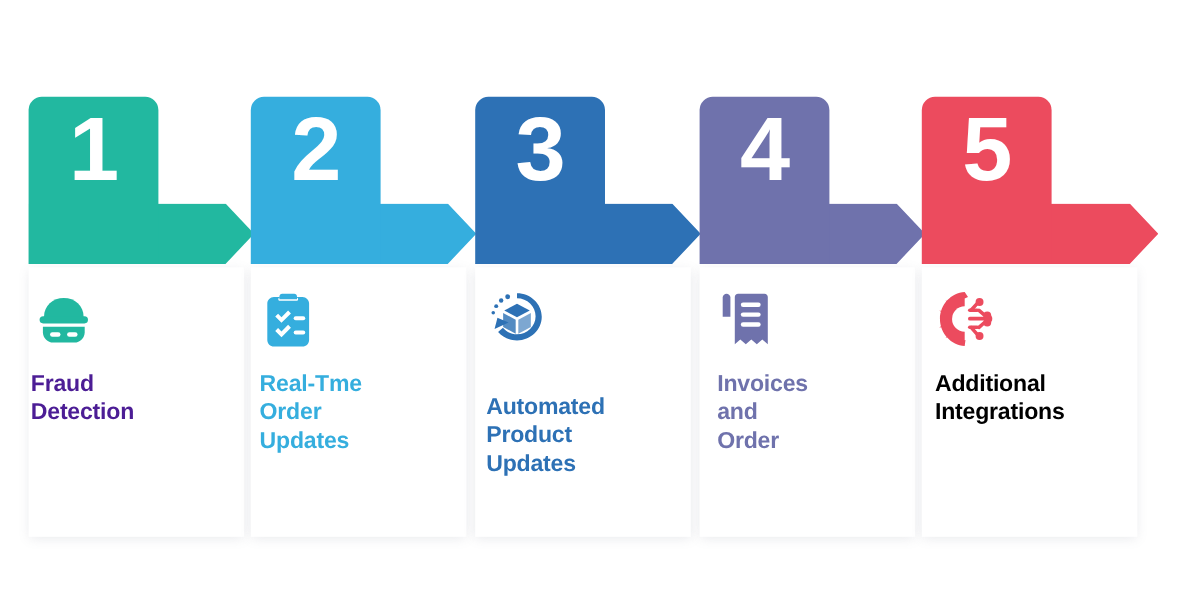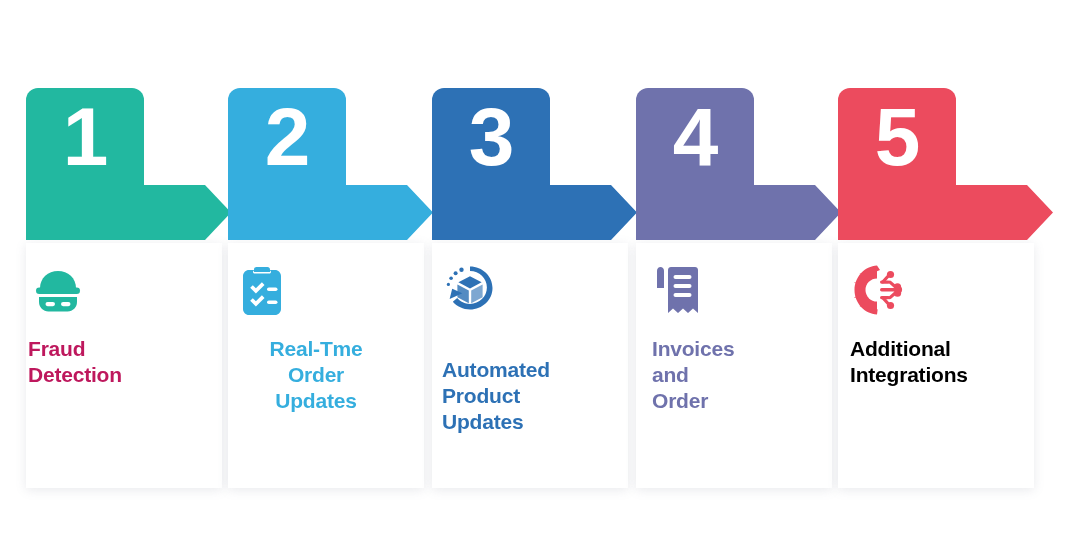--- a/index.html
+++ b/index.html
@@ -115,41 +115,41 @@
       </div>
       <div class="icon-wrap" style="left: 30px;">
         <svg width="56" height="56" viewBox="0 0 56 56">
         <path fill="#22b8a0" d="M10 26c0-10 8-17 18-17s18 7 18 17c0 1.8-1.4 3.2-3.2 3.2H13.2C11.4 29.2 10 27.8 10 26z"></path>
         <rect x="6" y="25.5" width="44" height="6.5" rx="3.25" fill="#22b8a0"></rect>
         <path fill="#22b8a0" d="M9 35h38v5c0 5.2-4.2 9.4-9.4 9.4H18.4C13.2 49.4 9 45.2 9 40z"></path>
         <rect x="15.5" y="40" width="9.5" height="4.2" rx="2.1" fill="#ffffff"></rect>
         <rect x="31" y="40" width="9.5" height="4.2" rx="2.1" fill="#ffffff"></rect>
       </svg>
       </div>
-      <div class="caption" style="left: 28px; color: #be185d;">Fraud
+      <div class="caption" style="left: 28px; color: #4c1d95;">Fraud
 Detection</div>
     </div>
     <div class="step-col" style="left: 0px;">
       <div class="band" style="left: 228px; width: 205px; background: rgb(53, 174, 222); clip-path: polygon(0px 0px, calc(100% - 26px) 0px, 100% 50%, calc(100% - 26px) 100%, 0px 100%, 26px 50%);">
         <div class="steps-label" style="left: 34px;">STEPS</div>
       </div>
       <div class="num-card" style="left: 228px; background: rgb(53, 174, 222);">
         <div class="numeral">2</div>
       </div>
       <div class="icon-wrap" style="left: 234px;">
         <svg width="56" height="56" viewBox="0 0 56 56">
         <path fill="#35aede" d="M22.5 5h11c1.4 0 2.5 1.1 2.5 2.5V10h-16V7.5C20 6.1 21.1 5 22.5 5z"></path>
         <path fill="#35aede" d="M15 8h26c3.3 0 6 2.7 6 6v33c0 3.3-2.7 6-6 6H15c-3.3 0-6-2.7-6-6V14c0-3.3 2.7-6 6-6zm5.5 3.5h15c.8 0 1.5-.7 1.5-1.5s-.7-1.5-1.5-1.5h-15c-.8 0-1.5.7-1.5 1.5s.7 1.5 1.5 1.5z"></path>
         <path fill="#ffffff" d="M16.2 25.8l2.6-2.6 3.1 3.1 6-6 2.6 2.6-8.6 8.6z"></path>
         <rect x="33" y="25.5" width="10.5" height="3.6" rx="1.8" fill="#ffffff"></rect>
         <path fill="#ffffff" d="M16.2 38.8l2.6-2.6 3.1 3.1 6-6 2.6 2.6-8.6 8.6z"></path>
         <rect x="33" y="38.5" width="10.5" height="3.6" rx="1.8" fill="#ffffff"></rect>
       </svg>
       </div>
-      <div class="caption" style="left: 236px; color: rgb(53, 174, 222); text-align: center;">Real-Tme
+      <div class="caption" style="left: 236px; color: rgb(53, 174, 222);">Real-Tme
 Order
 Updates</div>
     </div>
     <div class="step-col" style="left: 0px;">
       <div class="band" style="left: 432px; width: 205px; background: rgb(45, 113, 181); clip-path: polygon(0px 0px, calc(100% - 26px) 0px, 100% 50%, calc(100% - 26px) 100%, 0px 100%, 26px 50%);">
         <div class="steps-label" style="left: 34px;">STEPS</div>
       </div>
       <div class="num-card" style="left: 432px; background: rgb(45, 113, 181);">
         <div class="numeral">3</div>
       </div>

